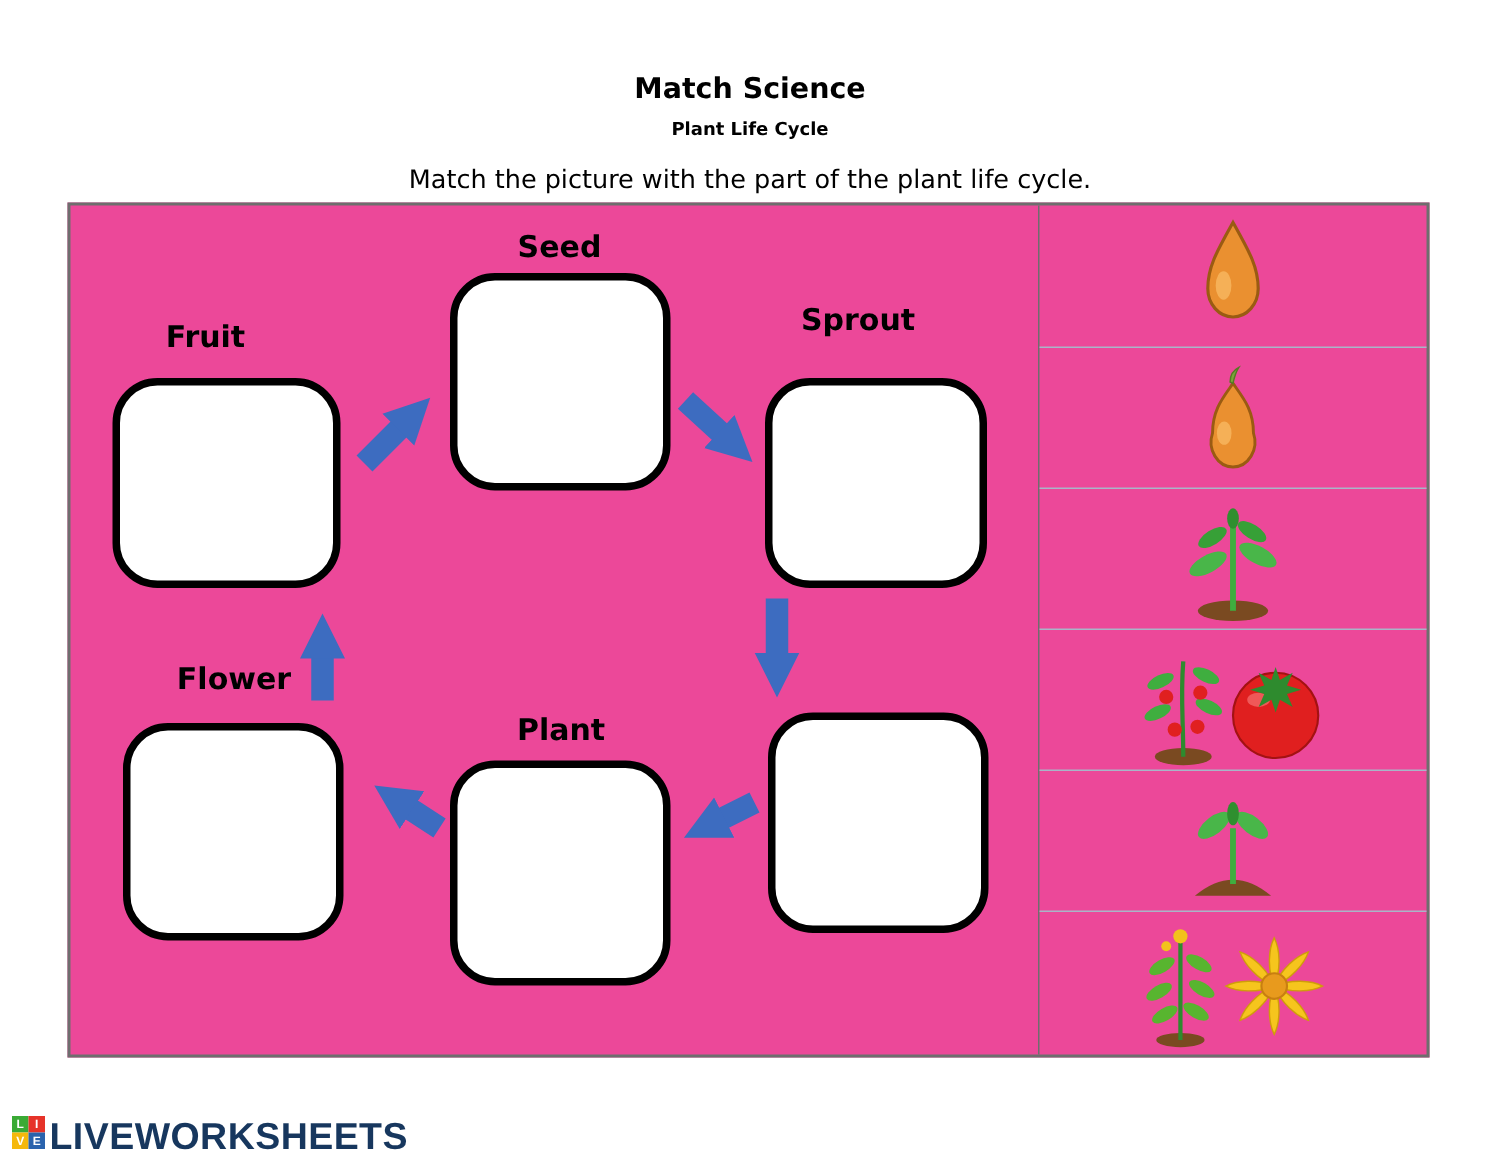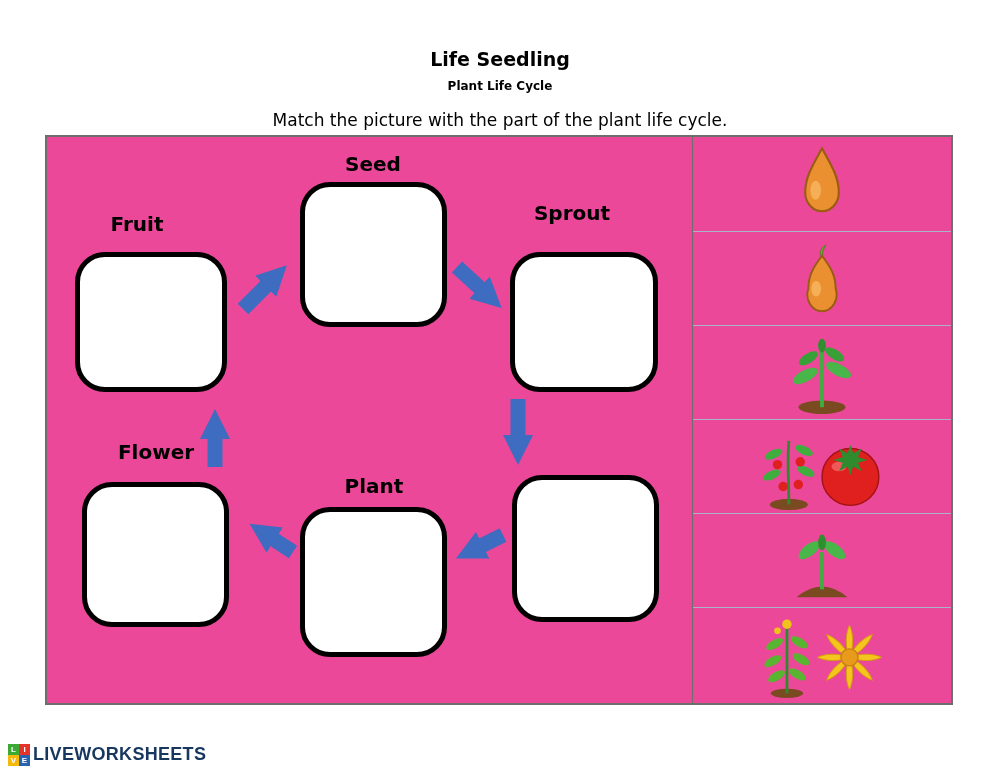--- a/index.html
+++ b/index.html
@@ -44,30 +44,30 @@
     display:flex;align-items:center;justify-content:center;
     font-size:8px;font-weight:bold;color:#fff;line-height:1;
     font-family:"Liberation Sans",sans-serif;
   }
   .lg-1{background:#3aaa35;}
   .lg-2{background:#e63329;}
   .lg-3{background:#f5b80c;}
   .lg-4{background:#2a63ad;}
   .brand{
     position:absolute;left:33px;top:744px;
-    font-size:18px;font-weight:bold;color:#17375e;letter-spacing:0.3px;
+    font-size:25px;font-weight:bold;color:#17375e;letter-spacing:0.3px;
     font-family:"Liberation Sans",sans-serif;
   }
 </style>
 </head>
 <body>
 
 <div class="page">
 
-  <div class="hline title">Life Seedling</div>
+  <div class="hline title">Match Science</div>
   <div class="hline subtitle">Plant Life Cycle</div>
   <div class="hline instructions">Match the picture with the part of the plant life cycle.</div>
 
   <div class="frame">
 
     <div class="stage-label" style="left:241px;top:15px;">Seed</div>
     <div class="stage-label" style="left:440px;top:64px;">Sprout</div>
     <div class="stage-label" style="left:242px;top:337px;">Plant</div>
     <div class="stage-label" style="left:24px;top:303px;">Flower</div>
     <div class="stage-label" style="left:5px;top:75px;">Fruit</div>

